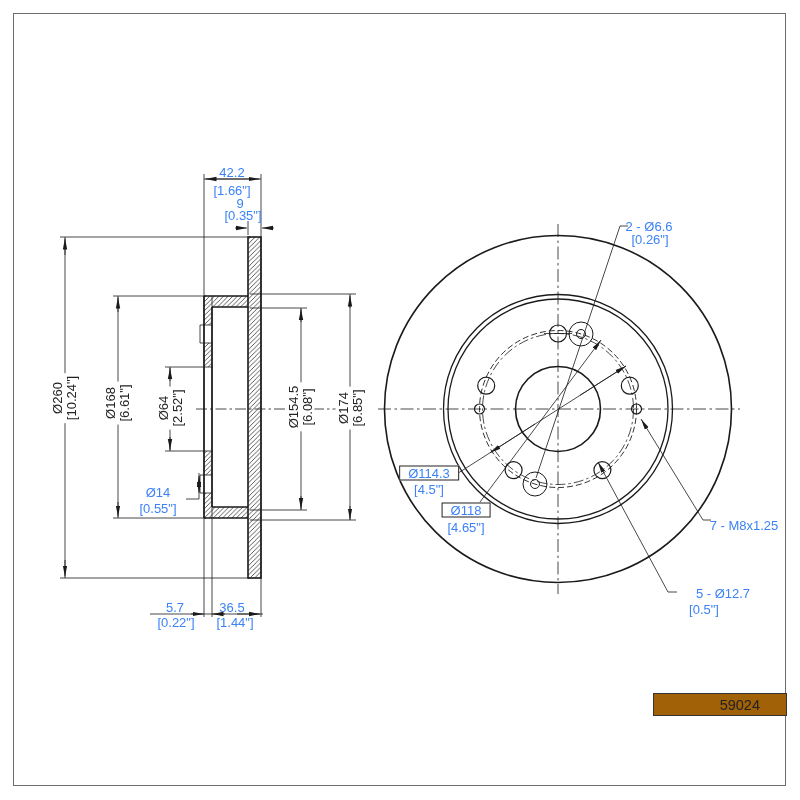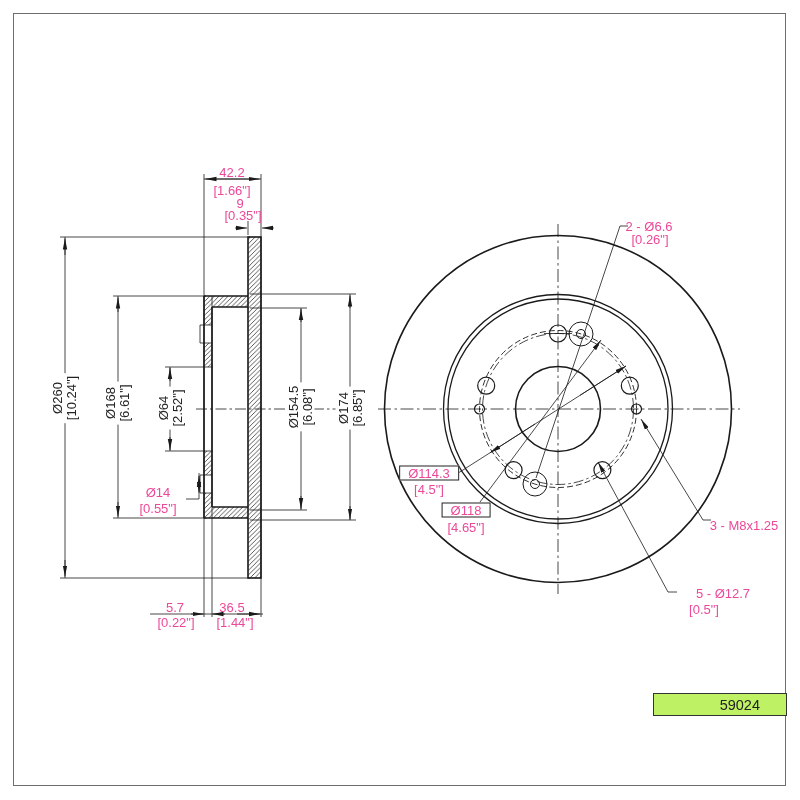--- a/index.html
+++ b/index.html
@@ -1,22 +1,22 @@
 <!DOCTYPE html>
 <html><head>
 <meta charset="utf-8">
 <style>
   html,body{margin:0;padding:0;background:#fff;width:800px;height:800px;overflow:hidden;}
   #page{position:relative;width:800px;height:800px;font-family:"Liberation Sans",sans-serif;color:#222;}
   #border-frame{position:absolute;left:13px;top:13px;width:773px;height:773px;border:1.5px solid #6e6e6e;box-sizing:border-box;}
   svg{position:absolute;left:0;top:0;}
-  .lab{position:absolute;transform:translate(-50%,-50%);white-space:nowrap;font-size:13px;line-height:13px;color:#ec4899;}
+  .lab{position:absolute;transform:translate(-50%,-50%);white-space:nowrap;font-size:13px;line-height:13px;color:#3b82f6;}
   .rlab{position:absolute;transform:translate(-50%,-50%) rotate(-90deg);white-space:nowrap;font-size:13px;line-height:13.5px;text-align:center;background:#fff;padding:1px 3px;color:#222;}
   .boxed{border:1px solid #222;padding:0 8px;background:#fff;}
-  .tblock{position:absolute;left:653px;top:693px;width:134px;border:1px solid #333;box-sizing:border-box;background:#bef264;}
+  .tblock{position:absolute;left:653px;top:693px;width:134px;border:1px solid #333;box-sizing:border-box;background:#a16207;}
   .trow{height:21px;display:flex;align-items:center;justify-content:center;font-size:14.5px;border-top:1px solid #333;}
   .trow:first-child{border-top:none;justify-content:flex-end;padding-right:26px;}
 </style>
 </head>
 <body>
 
 <div id="page">
   <div id="border-frame"></div>
 
   <svg width="800" height="800" viewBox="0 0 800 800">
@@ -181,21 +181,21 @@
 
   <div class="lab" style="left:649px;top:226px">2 - Ø6.6</div>
   <div class="lab" style="left:650px;top:239px">[0.26"]</div>
 
   <div class="lab boxed" style="left:429px;top:473px">Ø114.3</div>
   <div class="lab" style="left:429px;top:489px">[4.5"]</div>
 
   <div class="lab boxed" style="left:466px;top:510px">Ø118</div>
   <div class="lab" style="left:466px;top:527px">[4.65"]</div>
 
-  <div class="lab" style="left:744px;top:525px">3 - M8x1.25</div>
+  <div class="lab" style="left:744px;top:525px">7 - M8x1.25</div>
 
   <div class="lab" style="left:723px;top:593px">5 - Ø12.7</div>
   <div class="lab" style="left:704px;top:609px">[0.5"]</div>
 
   <div class="tblock">
     <div class="trow">59024</div>
   </div>
 </div>
 
 </body></html>

